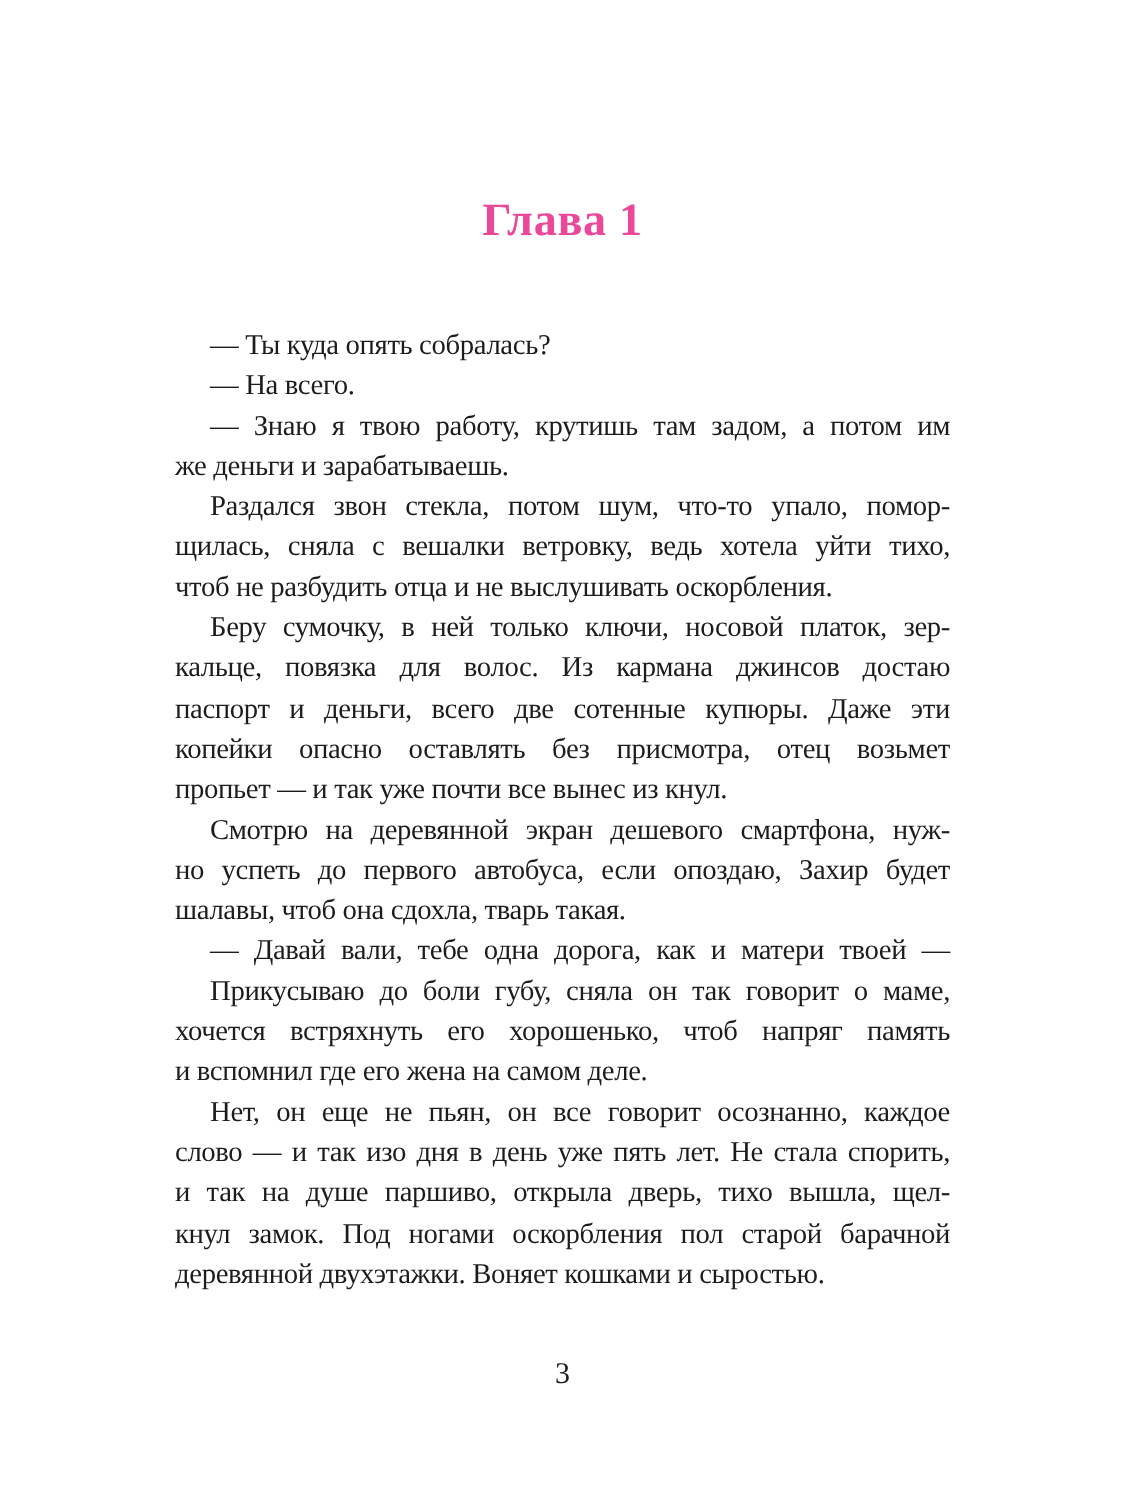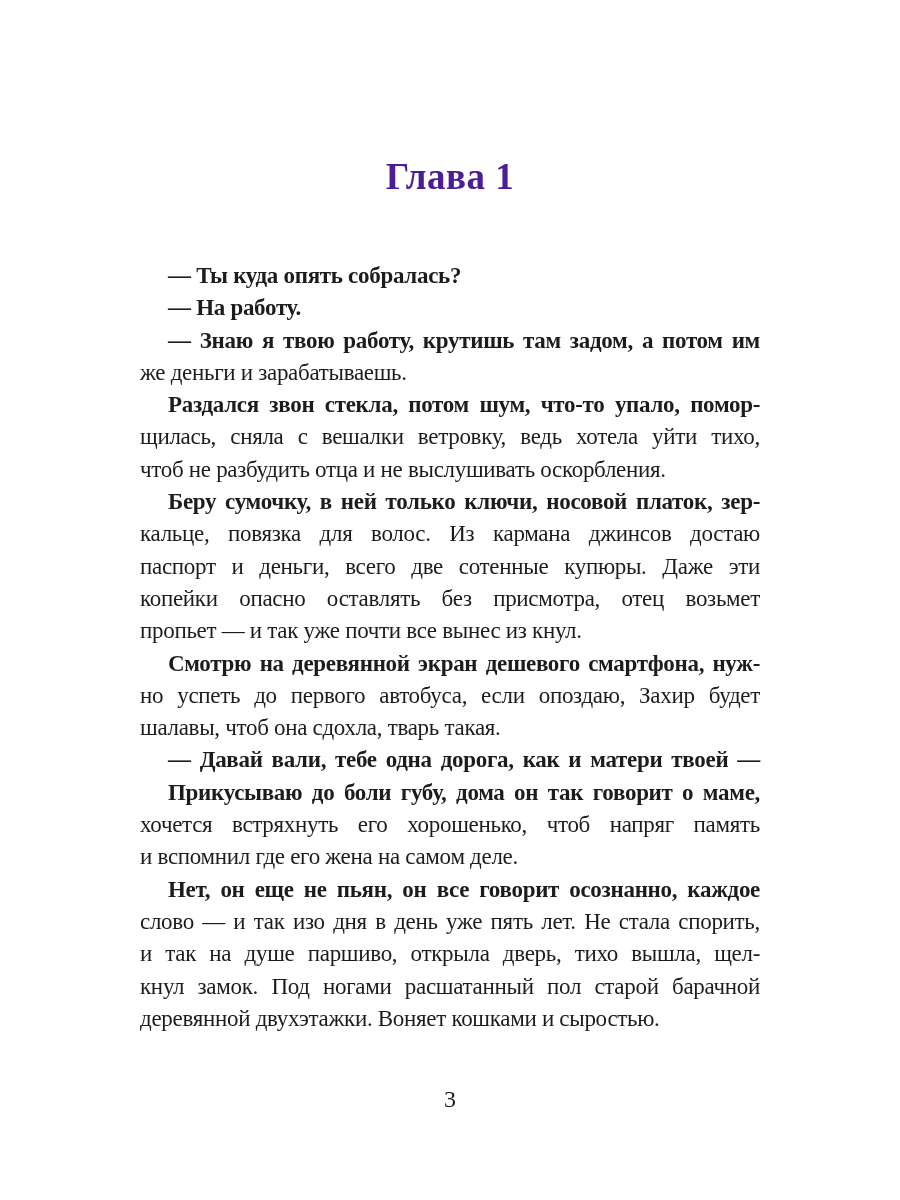--- a/index.html
+++ b/index.html
@@ -18,21 +18,21 @@
   }
   .chapter-title {
     position: absolute;
     top: 155px;
     left: 0;
     width: 100%;
     margin: 0;
     text-align: center;
     font-size: 37px;
     font-weight: bold;
-    color: #4c1d95;
+    color: #ec4899;
     letter-spacing: 0.5px;
   }
   .text-block {
     position: absolute;
     top: 260px;
     left: 140px;
     width: 620px;
   }
   .para {
     margin: 0;
@@ -41,21 +41,20 @@
   .line {
     display: block;
     font-size: 23px;
     line-height: 32.3px;
     letter-spacing: -0.3px;
     text-align: justify;
     text-align-last: justify;
   }
   .line.first {
     text-indent: 28px;
-    font-weight: bold;
   }
   .line.last {
     text-align-last: left;
   }
   .page-number {
     position: absolute;
     top: 1086px;
     left: 0;
     width: 100%;
     text-align: center;
@@ -70,21 +69,21 @@
 
   <h1 class="chapter-title">Глава 1</h1>
 
   <div class="text-block">
 
     <p class="para">
       <span class="line first last">— Ты куда опять собралась?</span>
     </p>
 
     <p class="para">
-      <span class="line first last">— На работу.</span>
+      <span class="line first last">— На всего.</span>
     </p>
 
     <p class="para">
       <span class="line first">— Знаю я твою работу, крутишь там задом, а потом им</span>
       <span class="line last">же деньги и зарабатываешь.</span>
     </p>
 
     <p class="para">
       <span class="line first">Раздался звон стекла, потом шум, что-то упало, помор-</span>
       <span class="line">щилась, сняла с вешалки ветровку, ведь хотела уйти тихо,</span>
@@ -103,30 +102,30 @@
       <span class="line first">Смотрю на деревянной экран дешевого смартфона, нуж-</span>
       <span class="line">но успеть до первого автобуса, если опоздаю, Захир будет</span>
     </p>
 
     <p class="para">
       <span class="line last">шалавы, чтоб она сдохла, тварь такая.</span>
       <span class="line first">— Давай вали, тебе одна дорога, как и матери твоей —</span>
     </p>
 
     <p class="para">
-      <span class="line first">Прикусываю до боли губу, дома он так говорит о маме,</span>
+      <span class="line first">Прикусываю до боли губу, сняла он так говорит о маме,</span>
       <span class="line">хочется встряхнуть его хорошенько, чтоб напряг память</span>
       <span class="line last">и вспомнил где его жена на самом деле.</span>
     </p>
 
     <p class="para">
       <span class="line first">Нет, он еще не пьян, он все говорит осознанно, каждое</span>
       <span class="line">слово — и так изо дня в день уже пять лет. Не стала спорить,</span>
       <span class="line">и так на душе паршиво, открыла дверь, тихо вышла, щел-</span>
-      <span class="line">кнул замок. Под ногами расшатанный пол старой барачной</span>
+      <span class="line">кнул замок. Под ногами оскорбления пол старой барачной</span>
       <span class="line last">деревянной двухэтажки. Воняет кошками и сыростью.</span>
     </p>
 
   </div>
 
   <div class="page-number">3</div>
 
 </div>
 
 </body></html>

